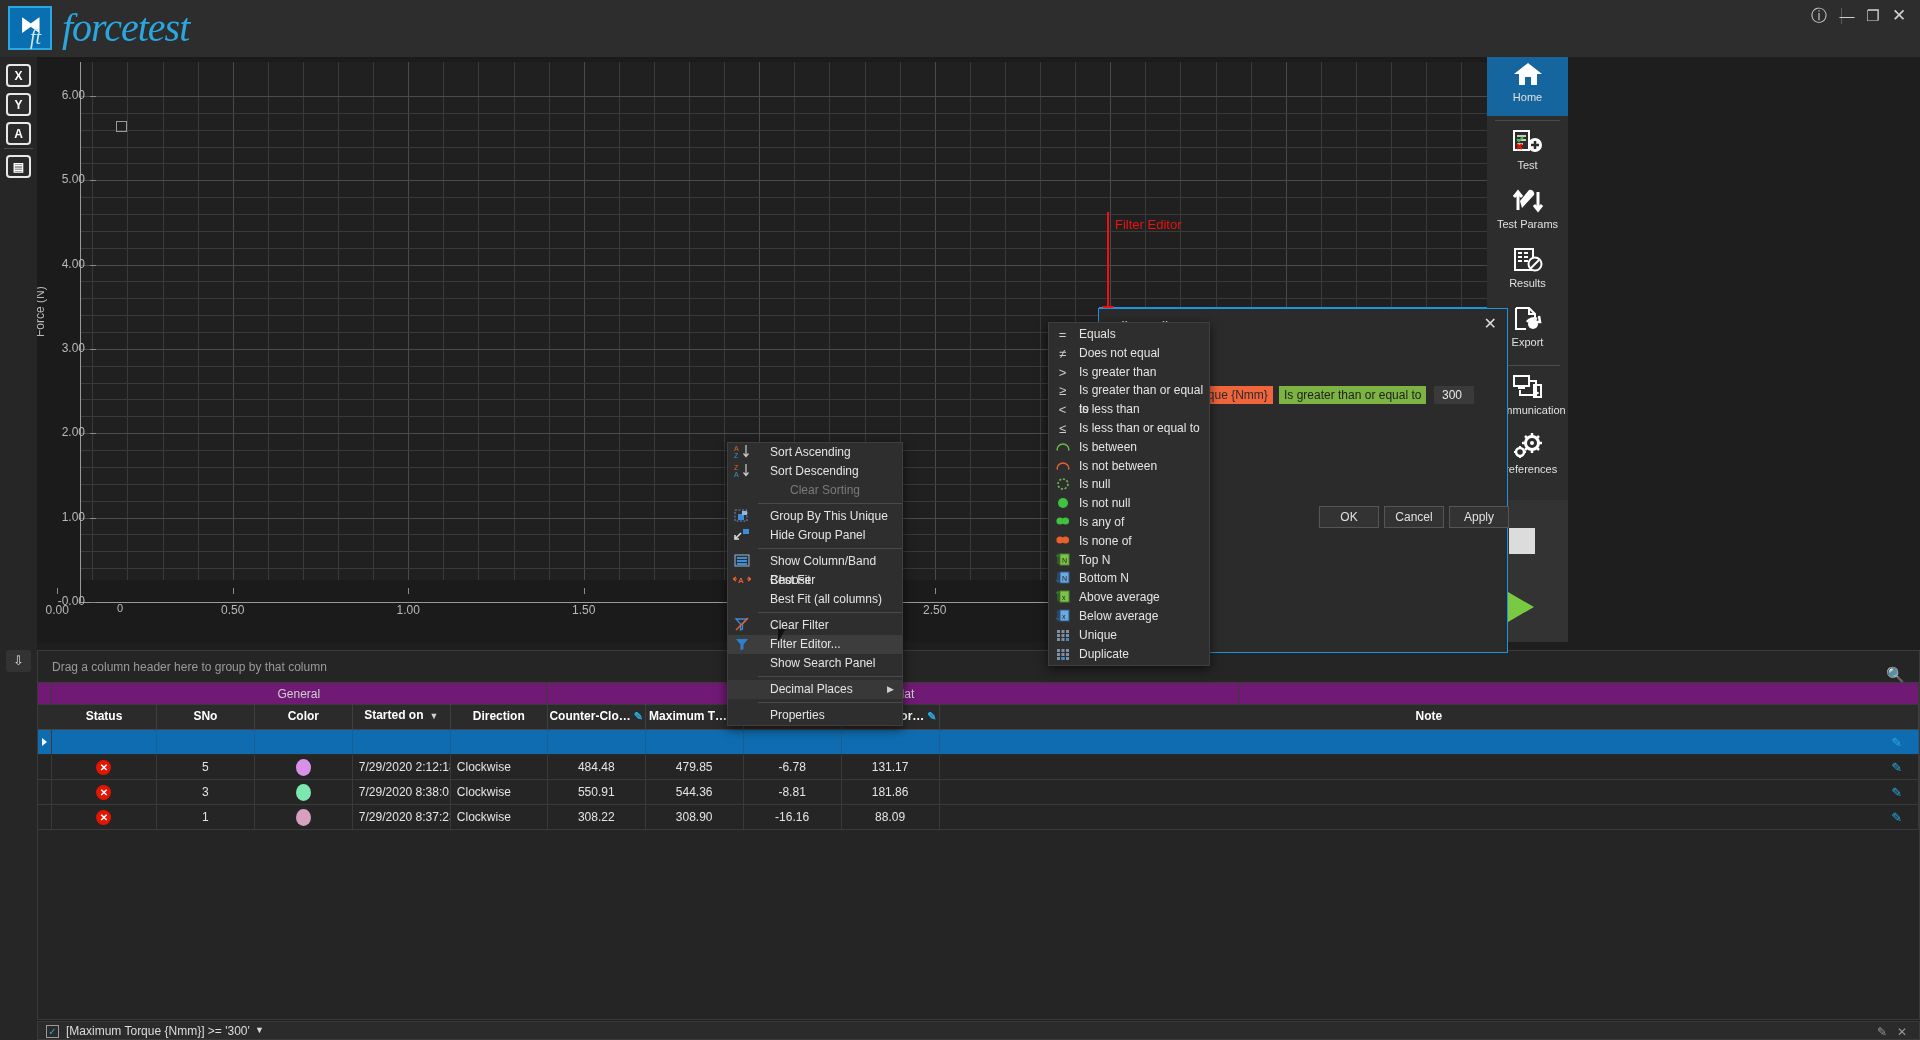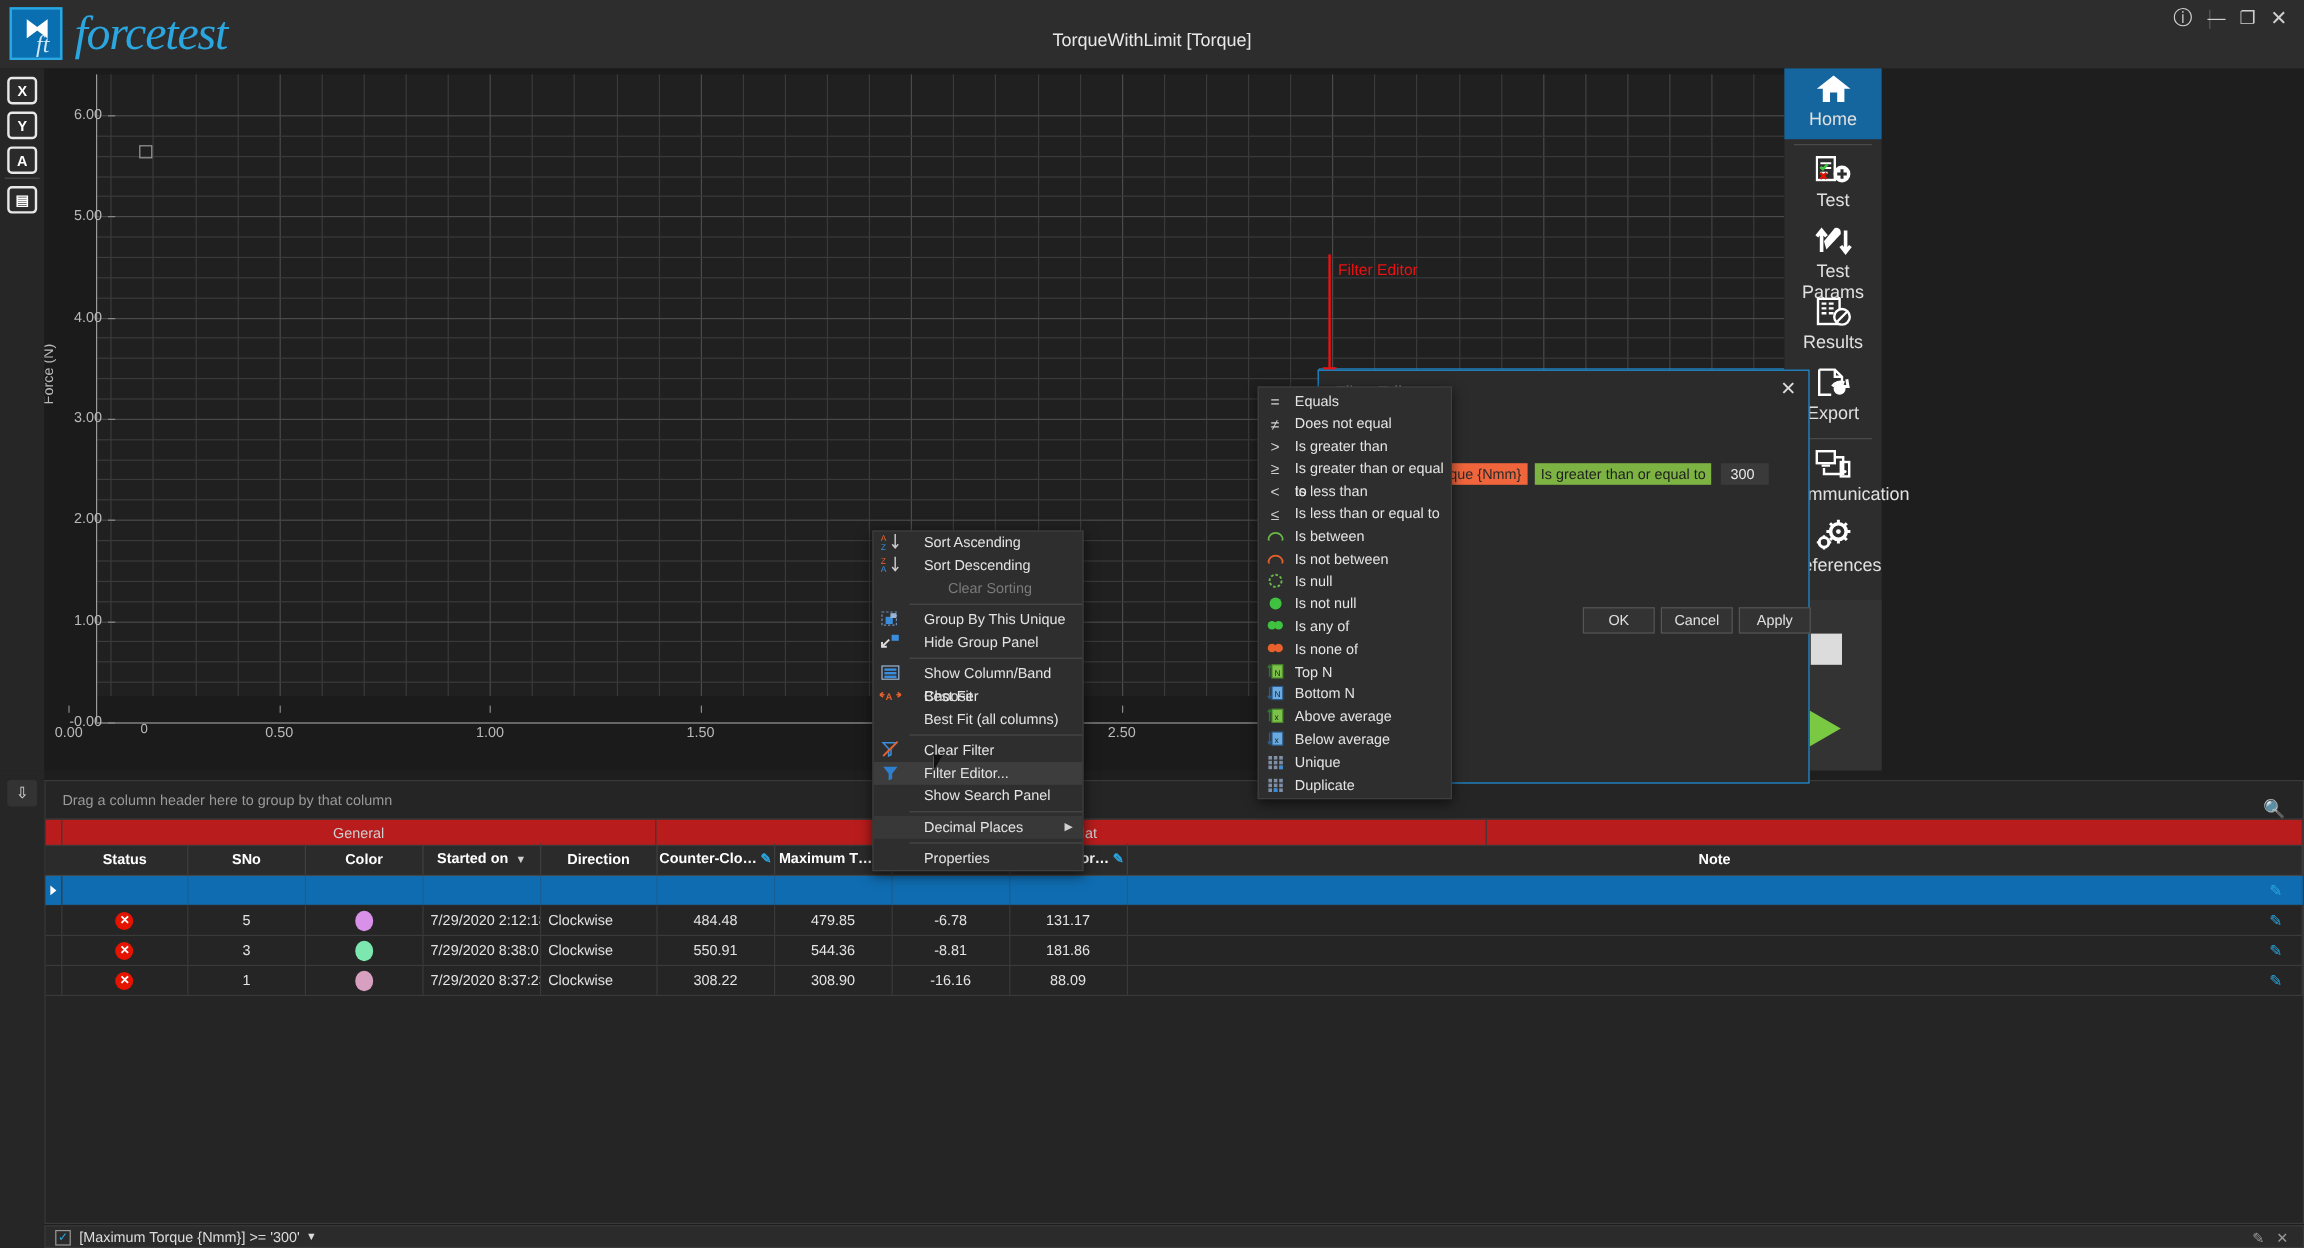--- a/index.html
+++ b/index.html
@@ -58,34 +58,34 @@
   .ann-arrow-v{position:absolute;left:1070px;top:155px;width:2px;height:95px;background:#ee1111;}
   .ann-arrow-v:after{content:"";position:absolute;left:-5px;bottom:-10px;border-left:6px solid transparent;
       border-right:6px solid transparent;border-top:11px solid #ee1111;}
   .ann-txt1{position:absolute;left:1078px;top:160px;color:#ee1111;font-size:13px;}
 
   
   .rightbar{position:absolute;left:1487px;top:57px;width:81px;height:585px;background:#2d2d2d;}
   .navitem{position:relative;width:81px;height:59px;cursor:pointer;text-align:center;color:#e0e0e0;}
   .navitem.active{background:#15669e;}
   .navicon{height:34px;line-height:34px;font-size:24px;padding-top:4px;}
-  .navlabel{font-size:15px;}
+  .navlabel{font-size:11px;}
   .navsep{width:65px;height:1px;background:#4a4a4a;margin:4px auto;}
   .runbox{position:absolute;left:1487px;top:500px;width:81px;height:142px;background:#333;}
   .stopbtn{position:absolute;left:1509px;top:528px;width:26px;height:26px;background:#dcdcdc;cursor:pointer;}
   .playbtn{position:absolute;left:1508px;top:592px;width:0;height:0;border-top:15px solid transparent;
       border-bottom:15px solid transparent;border-left:26px solid #7ac943;cursor:pointer;}
 
   
   .gridpanel{position:absolute;left:37px;top:650px;width:1883px;height:370px;background:#252525;
      border:1px solid #3a3a3a;}
   .groupbar{position:relative;height:32px;line-height:32px;padding-left:14px;color:#9a9a9a;font-size:12px;
      border-bottom:1px solid #3a3a3a;}
   .searchicon{position:absolute;right:14px;top:8px;color:#bcbcbc;font-size:15px;cursor:pointer;}
-  .bandrow{display:flex;height:22px;background:#b91c1c;border-bottom:1px solid #3a3a3a;}
+  .bandrow{display:flex;height:22px;background:#701a75;border-bottom:1px solid #3a3a3a;}
   .band{border-right:1px solid #3a3a3a;text-align:center;font-size:12px;color:#cfcfcf;line-height:22px;}
   .hdrrow{display:flex;height:25px;background:#2b2b2b;border-bottom:1px solid #444;align-items:flex-end;}
   .hcell{border-right:1px solid #3f3f3f;text-align:center;font-size:12px;color:#ffffff;line-height:25px;
          font-weight:bold;position:relative;overflow:hidden;white-space:nowrap;cursor:pointer;}
   .hpen{color:#2aa7e0;font-size:11px;margin-left:3px;}
   .sortarrow{font-size:9px;color:#cfcfcf;margin-left:6px;}
   .selrow{display:flex;height:25px;background:#0f6cb0;border-bottom:1px solid #2a2a2a;}
   .selrow .c{border-right:1px solid #1a5f94;}
   .datarow{display:flex;height:25px;border-bottom:1px solid #3a3a3a;}
   .c{font-size:12px;line-height:25px;text-align:center;color:#e4e4e4;border-right:1px solid #3a3a3a;
@@ -151,21 +151,20 @@
 </style>
 </head>
 <body>
 
 <div class="titlebar">
   <div class="logo-box">
     <span class="logo-k">⧓</span>
     <span class="logo-ft">ft</span>
   </div>
   <div class="brand">forcetest</div>
-  <div class="wintitle">TorqueWithLimit [Torque]</div>
   <div class="wctrl wc-info">ⓘ</div>
   <div class="wsep"></div>
   <div class="wctrl wc-min">—</div>
   <div class="wctrl wc-max">❐</div>
   <div class="wctrl wc-close">✕</div>
 </div>
 
 <div class="lefttools">
   <div class="ltbtn lt1">X</div>
   <div class="ltbtn lt2">Y</div>

